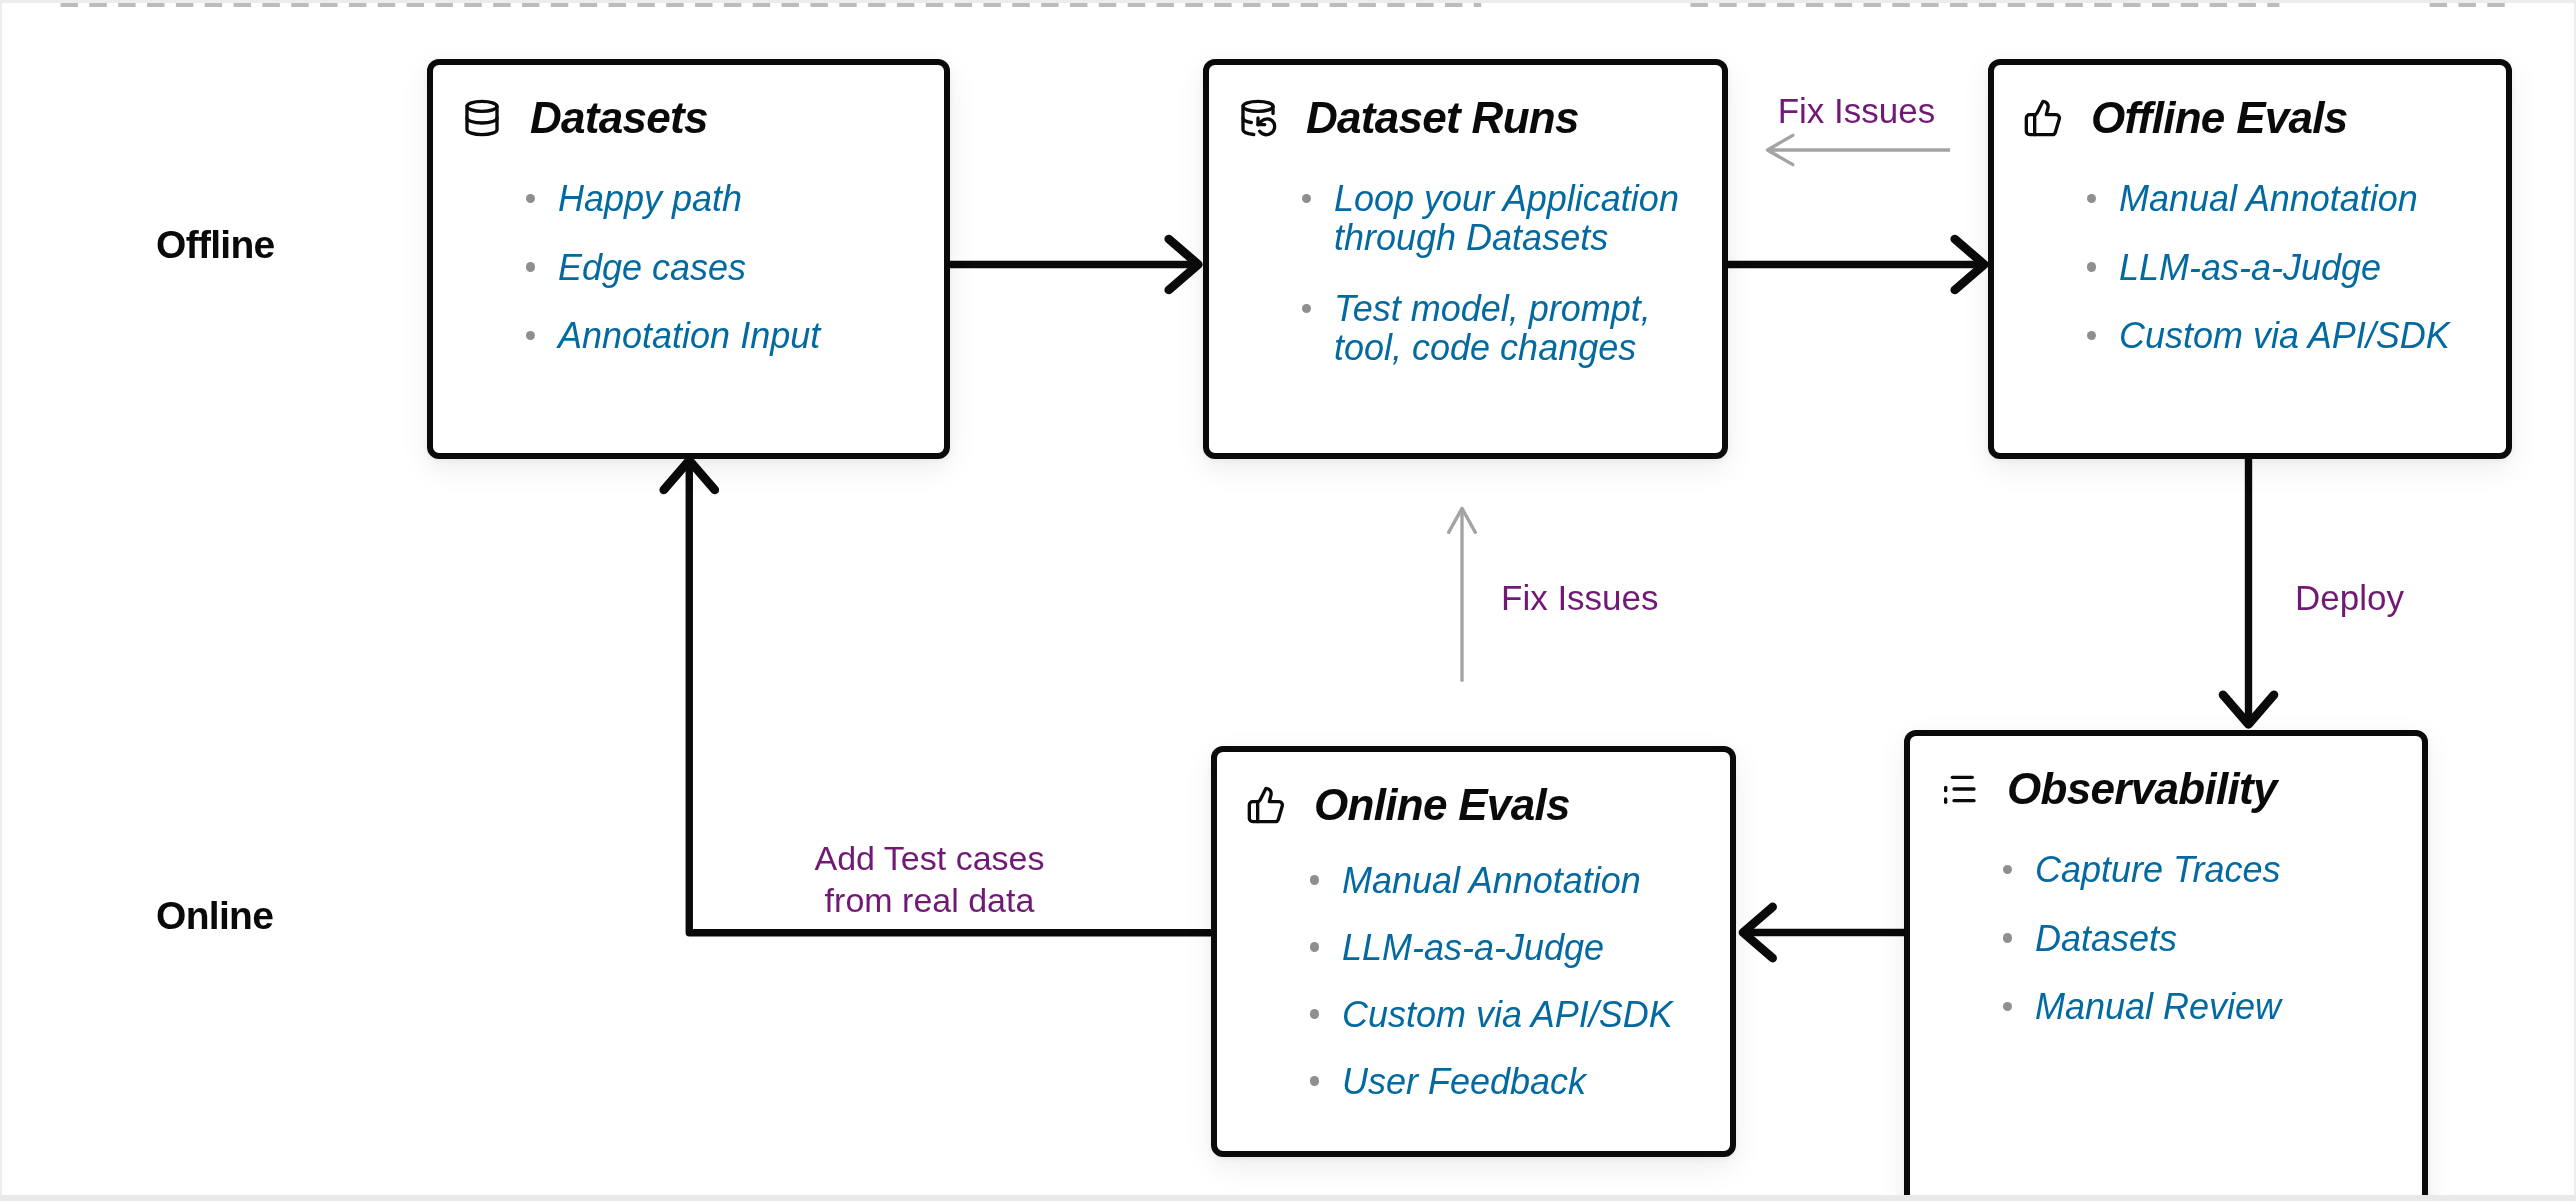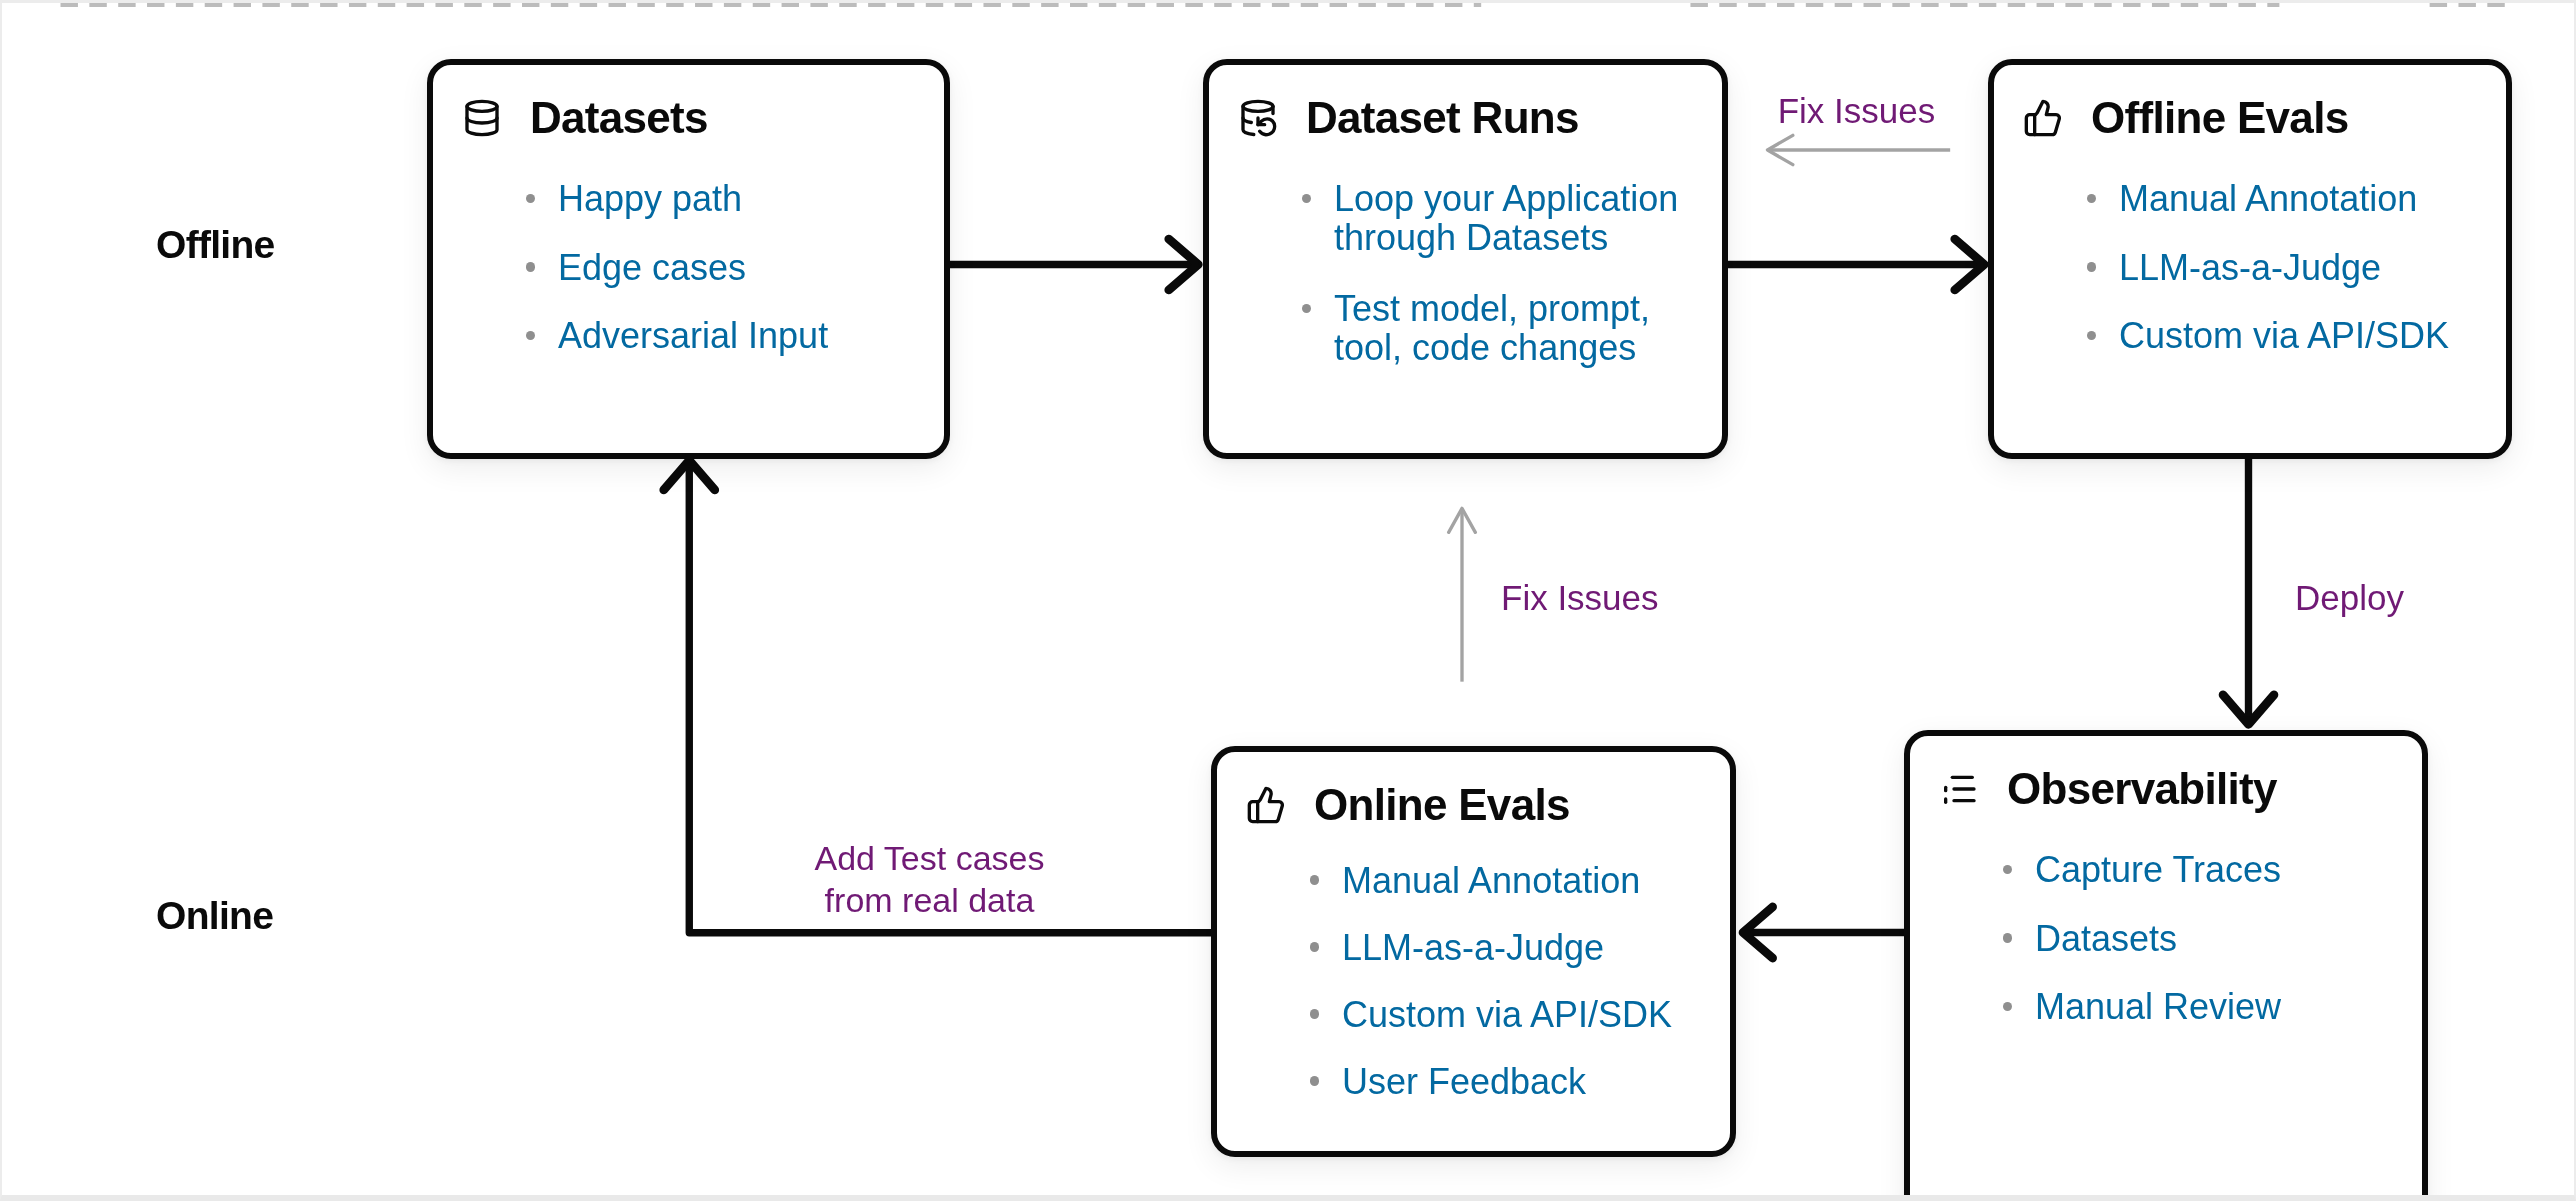--- a/index.html
+++ b/index.html
@@ -15,24 +15,25 @@
     border-left:2px solid #ececec;
     border-right:2px solid #ececec;
     border-top:3.4px solid #ececec;
     border-bottom:6.7px solid #e9e9e9;
     pointer-events:none;
   }
   .node{
     position:absolute;
     background:#ffffff;
     border:6.7px solid #0a0a0a;
-    border-radius:24px;
+    border-radius:12px;
     box-sizing:border-box;
     box-shadow:0 9.4px 29.5px rgba(0,0,0,.07), 0 2px 6.7px rgba(0,0,0,.05);
     padding:27px 27px 0 29px;
+    font-style:italic;
   }
   .node-title-row{display:flex;align-items:center;height:52px;}
   .node-icon{width:40px;height:40px;flex:0 0 40px;margin-right:28px;}
   .node-icon svg{width:100%;height:100%;stroke:#0a0a0a;fill:none;stroke-width:2;stroke-linecap:round;stroke-linejoin:round;}
   .node-title{
     font-size:44px;font-weight:700;color:#0a0a0a;letter-spacing:-0.7px;
     white-space:nowrap;
   }
   .node ul{list-style:none;margin:35px 0 0 0;padding:0 0 0 64px;}
   .node li{
@@ -134,21 +135,21 @@
           <ellipse cx="12" cy="5" rx="9" ry="3"></ellipse>
           <path d="M3 5v14a9 3 0 0 0 18 0V5"></path>
           <path d="M3 12a9 3 0 0 0 18 0"></path>
         </svg>
       </span>
       <span class="node-title">Datasets</span>
     </div>
     <ul>
       <li>Happy path</li>
       <li>Edge cases</li>
-      <li>Adversarial Input</li>
+      <li>Annotation Input</li>
     </ul>
   </div>
 
   <div class="node" style="left:1203px;top:59px;width:525px;height:400px">
     <div class="node-title-row">
       <span class="node-icon">
         <svg viewBox="0 0 24 24">
           <ellipse cx="12" cy="5" rx="9" ry="3"></ellipse>
           <path d="M3 12a9 3 0 0 0 5 2.69"></path>
           <path d="M21 9.3V5"></path>

